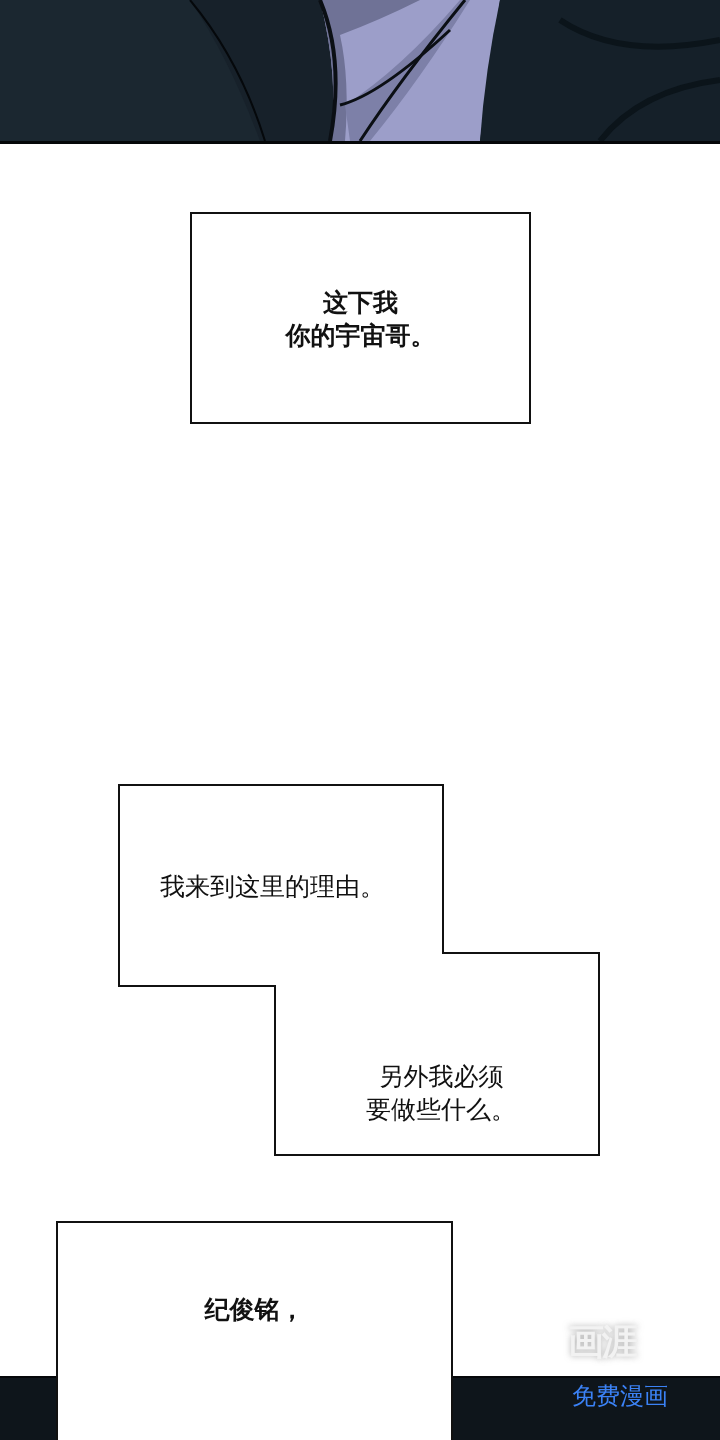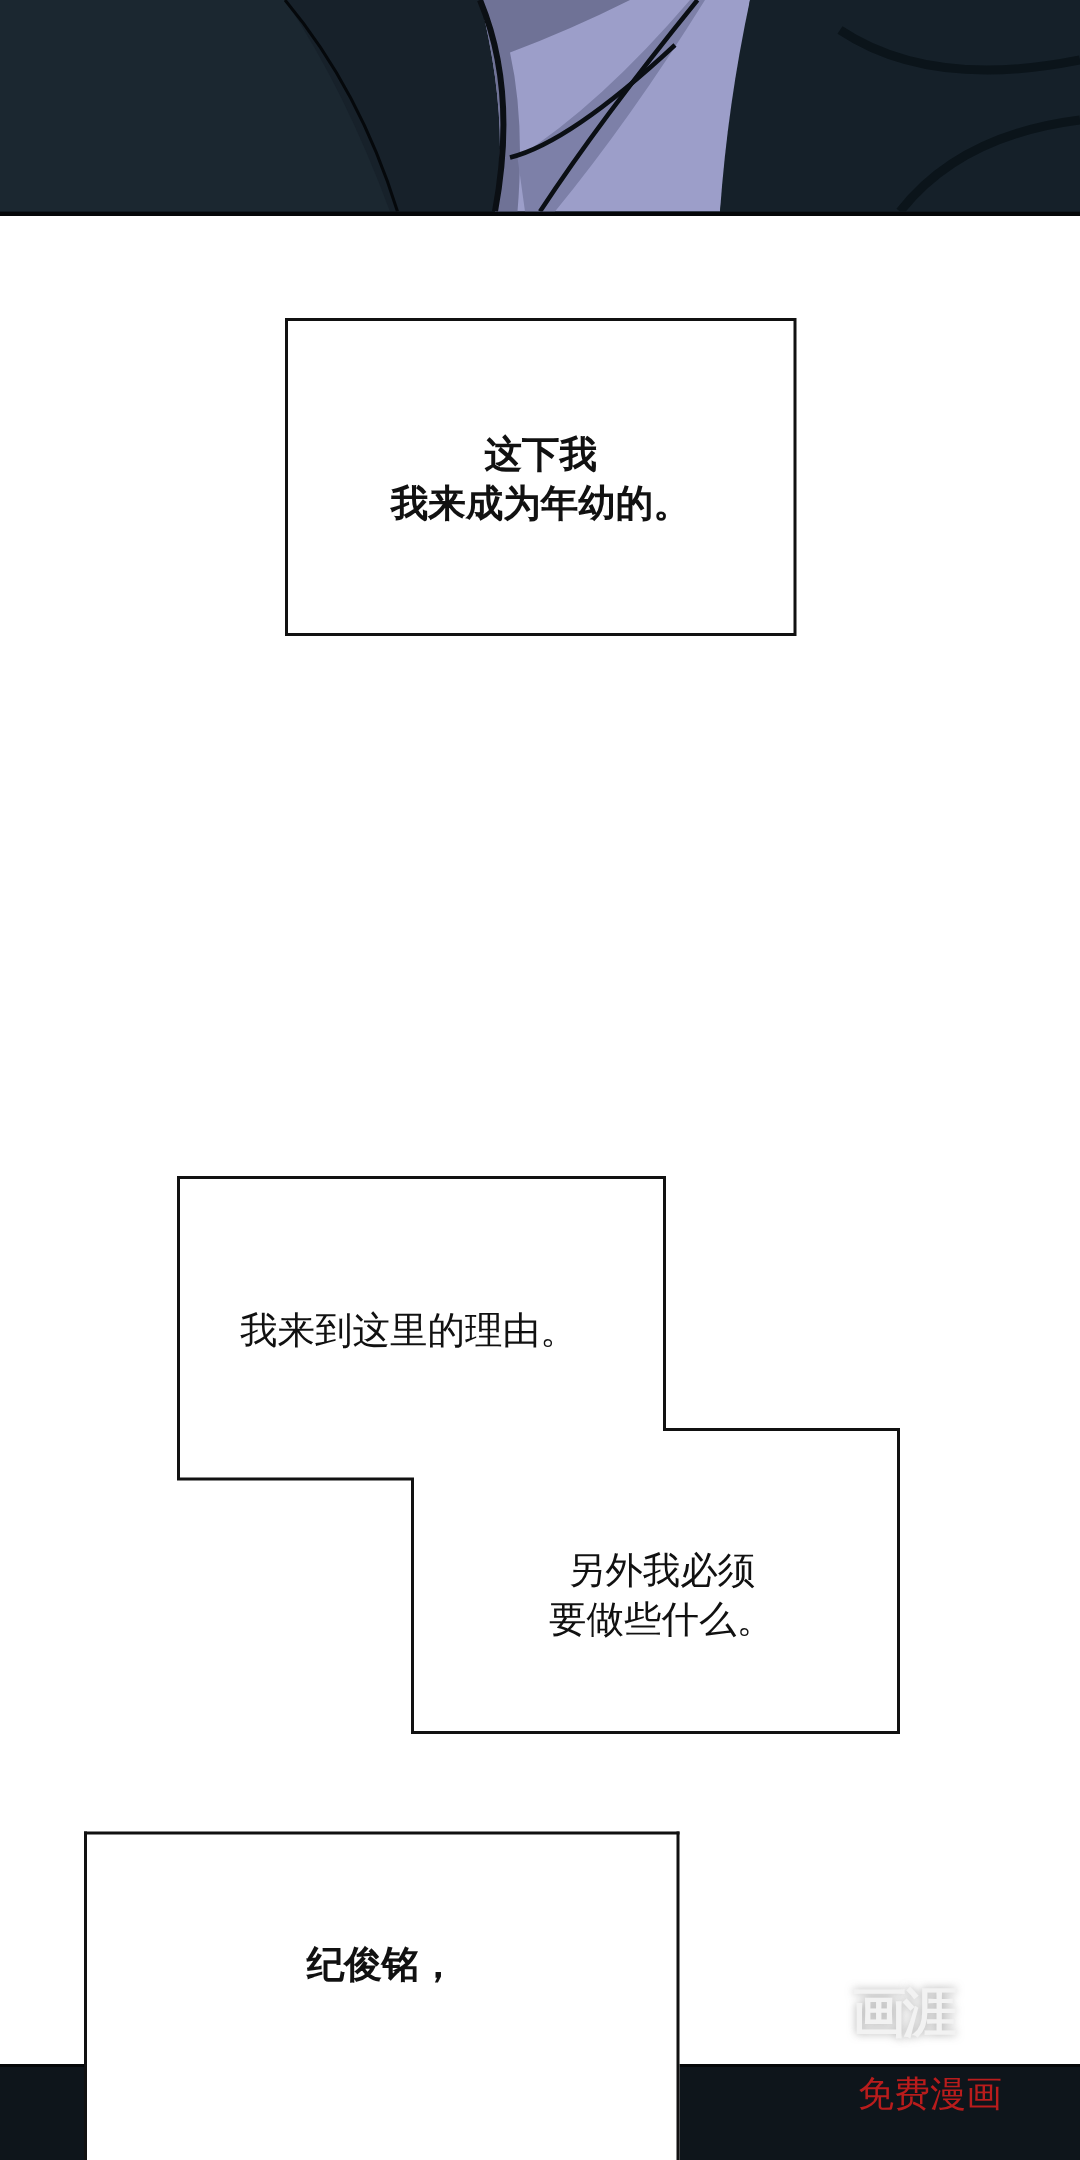--- a/index.html
+++ b/index.html
@@ -28,21 +28,21 @@
     border-top: 2px solid #050709;
   }
   .watermark {
     position: absolute; left: 560px; top: 1318px; width: 130px; height: 115px;
   }
   .wm-logo {
     position: absolute; left: 8px; top: 0; font-size: 36px; font-weight: bold; color: #f2f2f2;
     letter-spacing: -2px; text-shadow: 0 0 6px rgba(120,120,120,0.6);
   }
   .wm-sub {
-    position: absolute; left: 12px; top: 62px; font-size: 24px; color: #b91c1c;
+    position: absolute; left: 12px; top: 62px; font-size: 24px; color: #3b82f6;
   }
 </style>
 </head>
 <body>
 
 <div class="panel-top">
   <svg width="720" height="141" viewBox="0 0 720 141">
     <rect x="0" y="0" width="720" height="141" fill="#17212a"></rect>
     <path d="M0 0 L190 0 Q230 60 260 141 L0 141 Z" fill="#1b2730"></path>
     <path d="M320 0 L500 0 L480 141 L330 141 Q340 80 320 0 Z" fill="#9c9ec9"></path>
@@ -54,32 +54,32 @@
     <path d="M500 0 Q485 70 480 141 L720 141 L720 0 Z" fill="#152029"></path>
     <path d="M560 20 Q620 60 720 40" stroke="#0b141a" stroke-width="6" fill="none"></path>
     <path d="M600 141 Q640 90 720 80" stroke="#0b141a" stroke-width="6" fill="none"></path>
     <path d="M190 0 Q240 60 265 141" stroke="#05080b" stroke-width="2" fill="none"></path>
   </svg>
 </div>
 
 <div class="caption-box" style="left:190px; top:212px; width:341px; height:212px;">
   <div style="position:absolute; left:0; right:0; top:72px;">
     <span class="line">这下我</span>
-    <span class="line">我来成为年幼的。</span>
+    <span class="line">你的宇宙哥。</span>
   </div>
 </div>
 
 <svg class="stepped" width="720" height="1440">
   <path d="M119 785 L443 785 L443 953 L599 953 L599 1155 L275 1155 L275 986 L119 986 Z" fill="#ffffff" stroke="#111" stroke-width="2"></path>
 </svg>
 <div class="txt" style="left:160px; top:870px;">
   <span>我来到这里的理由。</span>
 </div>
 <div class="txt" style="left:356px; top:1030px; text-align:center; width:170px;">
-  <span style="display:block;">另外我必须</span>
+  <span style="display:block;margin-top:30px;">另外我必须</span>
   <span style="display:block;">要做些什么。</span>
 </div>
 
 <div class="panel-bottom"></div>
 
 <div class="caption-box" style="left:56px; top:1221px; width:397px; height:240px; border-bottom:none;">
   <div style="position:absolute; left:0; right:0; top:70px;">
     <span class="line">纪俊铭，</span>
   </div>
 </div>

